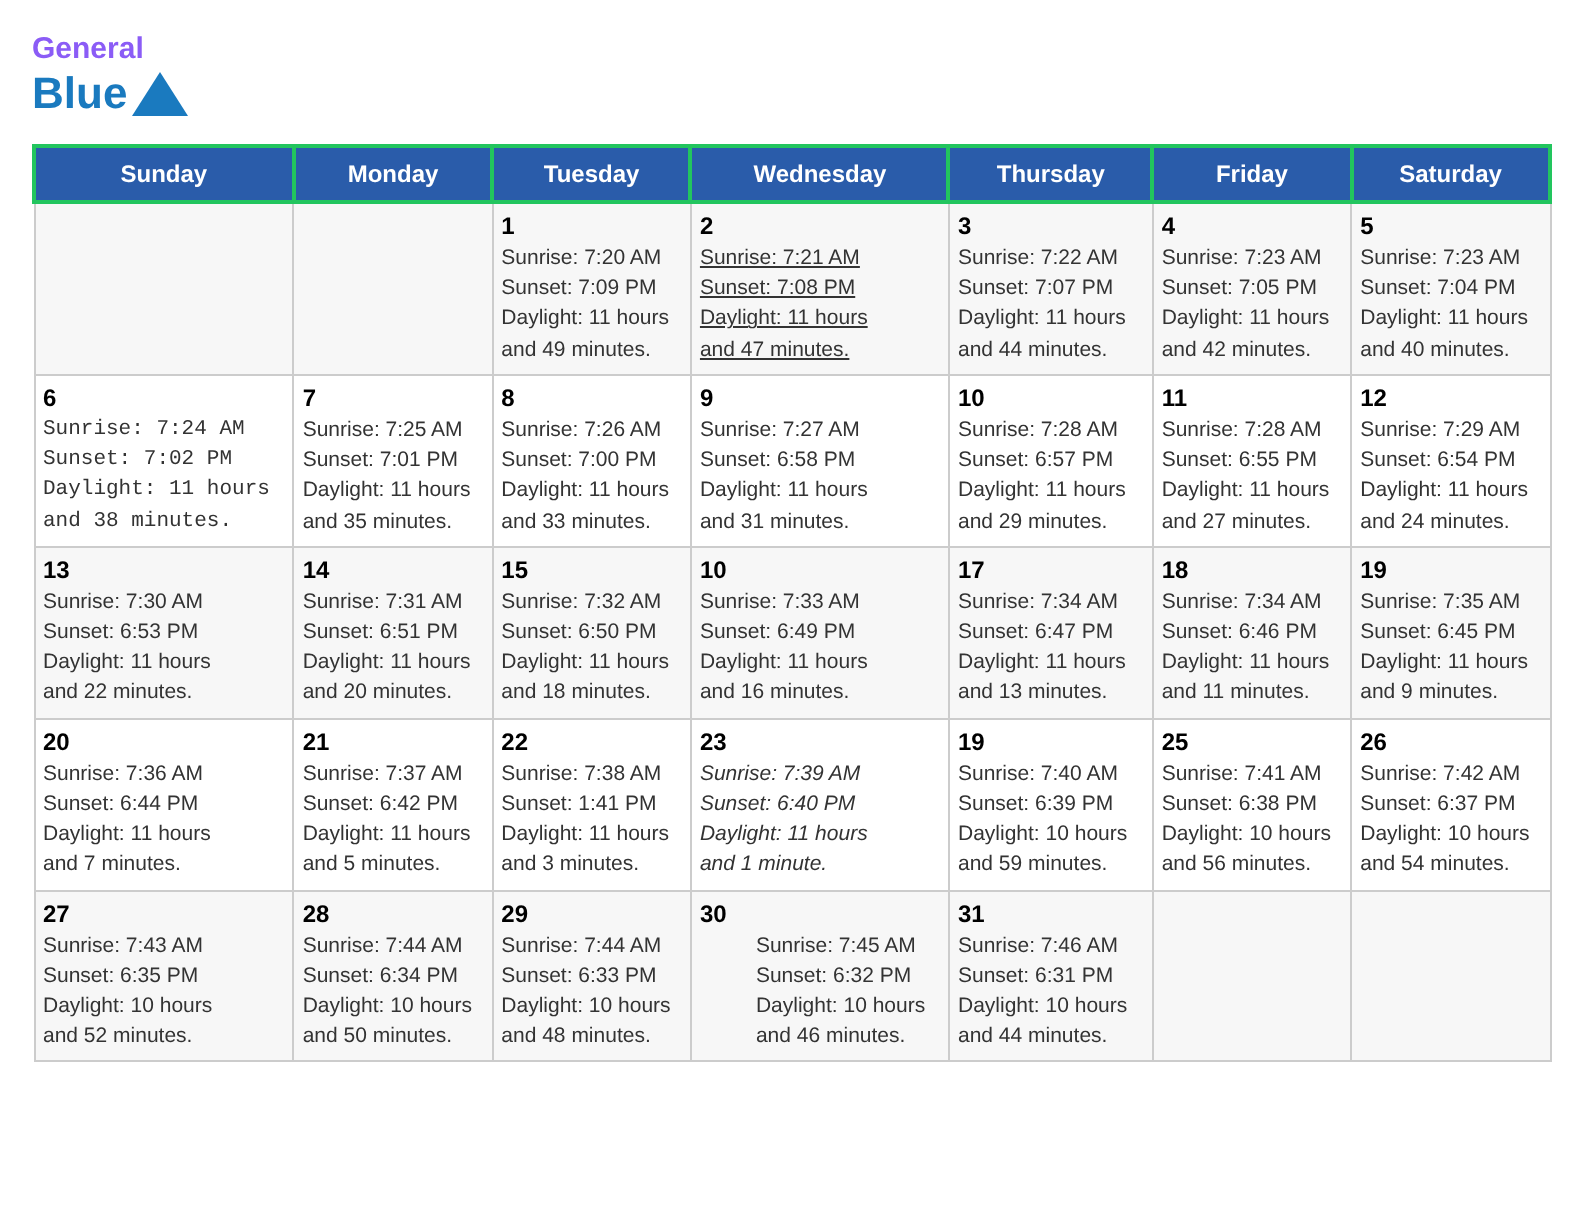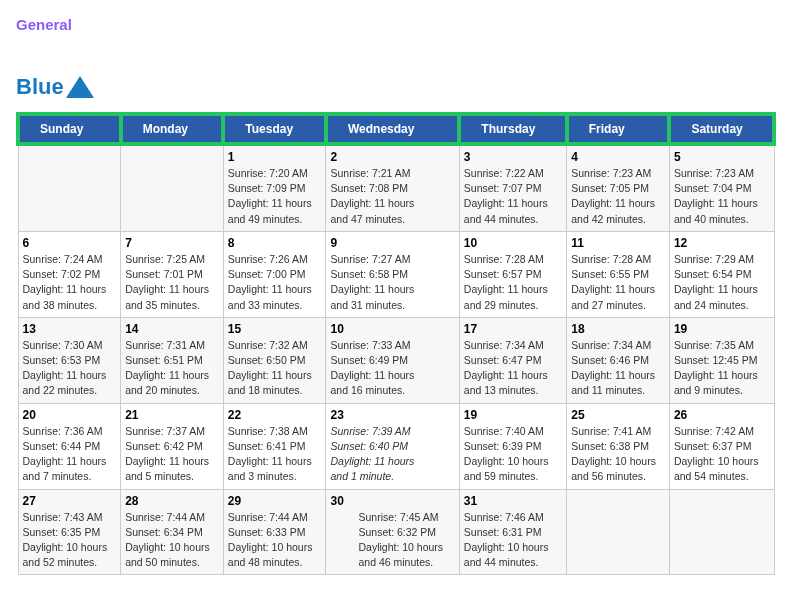--- a/index.html
+++ b/index.html
@@ -31,24 +31,24 @@
     }
     table {
       width: 100%;
       border-collapse: collapse;
       font-size: 11px;
     }
     thead tr th {
       background: #2a5caa;
       color: #fff;
       padding: 6px 20px;
-      text-align: left;
+      text-align: center;
       font-size: 12px;
       font-weight: bold;
-      border: 4px solid #22c55e;
+      border: 2px solid #22c55e;
     }
     tbody tr td {
       border: 1px solid #ccc;
       padding: 4px;
       vertical-align: top;
       min-height: 70px;
       height: 80px;
       background: #fff;
     }
     tbody tr:nth-child(odd) td {
@@ -70,21 +70,21 @@
       align-items: center;
     }
   </style>
 </head>
 <body>
 
 <div class="header">
   <div class="logo-wrapper">
     <div>
       <div style="font-size:15px;font-weight:bold;color:#8b5cf6;line-height:1.2;">General</div>
-      <div style="display:flex;align-items:center;margin-top:40px;">
+      <div style="display:flex;align-items:center;">
         <span style="font-size:22px;font-weight:bold;color:#1a7abf;">Blue</span>
         <svg width="28" height="22" viewBox="0 0 28 22" style="margin-left:2px;">
           <polygon points="14,0 28,22 0,22" fill="#1a7abf"></polygon>
         </svg>
       </div>
     </div>
   </div>
   <div class="title-block">
   </div>
 </div>
@@ -107,21 +107,21 @@
         <td></td>
         <td>
           <span class="day-num">1</span>
           <div class="day-info" style="white-space: pre-line;">Sunrise: 7:20 AM
 Sunset: 7:09 PM
 Daylight: 11 hours
 and 49 minutes.</div>
         </td>
         <td>
           <span class="day-num">2</span>
-          <div class="day-info" style="white-space: pre-line;">Sunrise: 7:21 AM
+          <div class="day-info" style="white-space: pre-line; text-decoration: underline;">Sunrise: 7:21 AM
 Sunset: 7:08 PM
 Daylight: 11 hours
 and 47 minutes.</div>
         </td>
         <td>
           <span class="day-num">3</span>
           <div class="day-info" style="white-space: pre-line;">Sunrise: 7:22 AM
 Sunset: 7:07 PM
 Daylight: 11 hours
 and 44 minutes.</div>
@@ -137,21 +137,21 @@
           <span class="day-num">5</span>
           <div class="day-info" style="white-space: pre-line;">Sunrise: 7:23 AM
 Sunset: 7:04 PM
 Daylight: 11 hours
 and 40 minutes.</div>
         </td>
       </tr>
       <tr>
         <td>
           <span class="day-num">6</span>
-          <div class="day-info" style="white-space: pre-line;">Sunrise: 7:24 AM
+          <div class="day-info" style="white-space: pre-line; font-family: Liberation Mono, monospace;">Sunrise: 7:24 AM
 Sunset: 7:02 PM
 Daylight: 11 hours
 and 38 minutes.</div>
         </td>
         <td>
           <span class="day-num">7</span>
           <div class="day-info" style="white-space: pre-line;">Sunrise: 7:25 AM
 Sunset: 7:01 PM
 Daylight: 11 hours
 and 35 minutes.</div>
@@ -231,21 +231,21 @@
         <td>
           <span class="day-num">18</span>
           <div class="day-info" style="white-space: pre-line;">Sunrise: 7:34 AM
 Sunset: 6:46 PM
 Daylight: 11 hours
 and 11 minutes.</div>
         </td>
         <td>
           <span class="day-num">19</span>
           <div class="day-info" style="white-space: pre-line;">Sunrise: 7:35 AM
-Sunset: 12:45 PM
+Sunset: 6:45 PM
 Daylight: 11 hours
 and 9 minutes.</div>
         </td>
       </tr>
       <tr>
         <td>
           <span class="day-num">20</span>
           <div class="day-info" style="white-space: pre-line;">Sunrise: 7:36 AM
 Sunset: 6:44 PM
 Daylight: 11 hours
@@ -254,21 +254,21 @@
         <td>
           <span class="day-num">21</span>
           <div class="day-info" style="white-space: pre-line;">Sunrise: 7:37 AM
 Sunset: 6:42 PM
 Daylight: 11 hours
 and 5 minutes.</div>
         </td>
         <td>
           <span class="day-num">22</span>
           <div class="day-info" style="white-space: pre-line;">Sunrise: 7:38 AM
-Sunset: 6:41 PM
+Sunset: 1:41 PM
 Daylight: 11 hours
 and 3 minutes.</div>
         </td>
         <td>
           <span class="day-num">23</span>
           <div class="day-info" style="white-space: pre-line; font-style: italic;">Sunrise: 7:39 AM
 Sunset: 6:40 PM
 Daylight: 11 hours
 and 1 minute.</div>
         </td>

